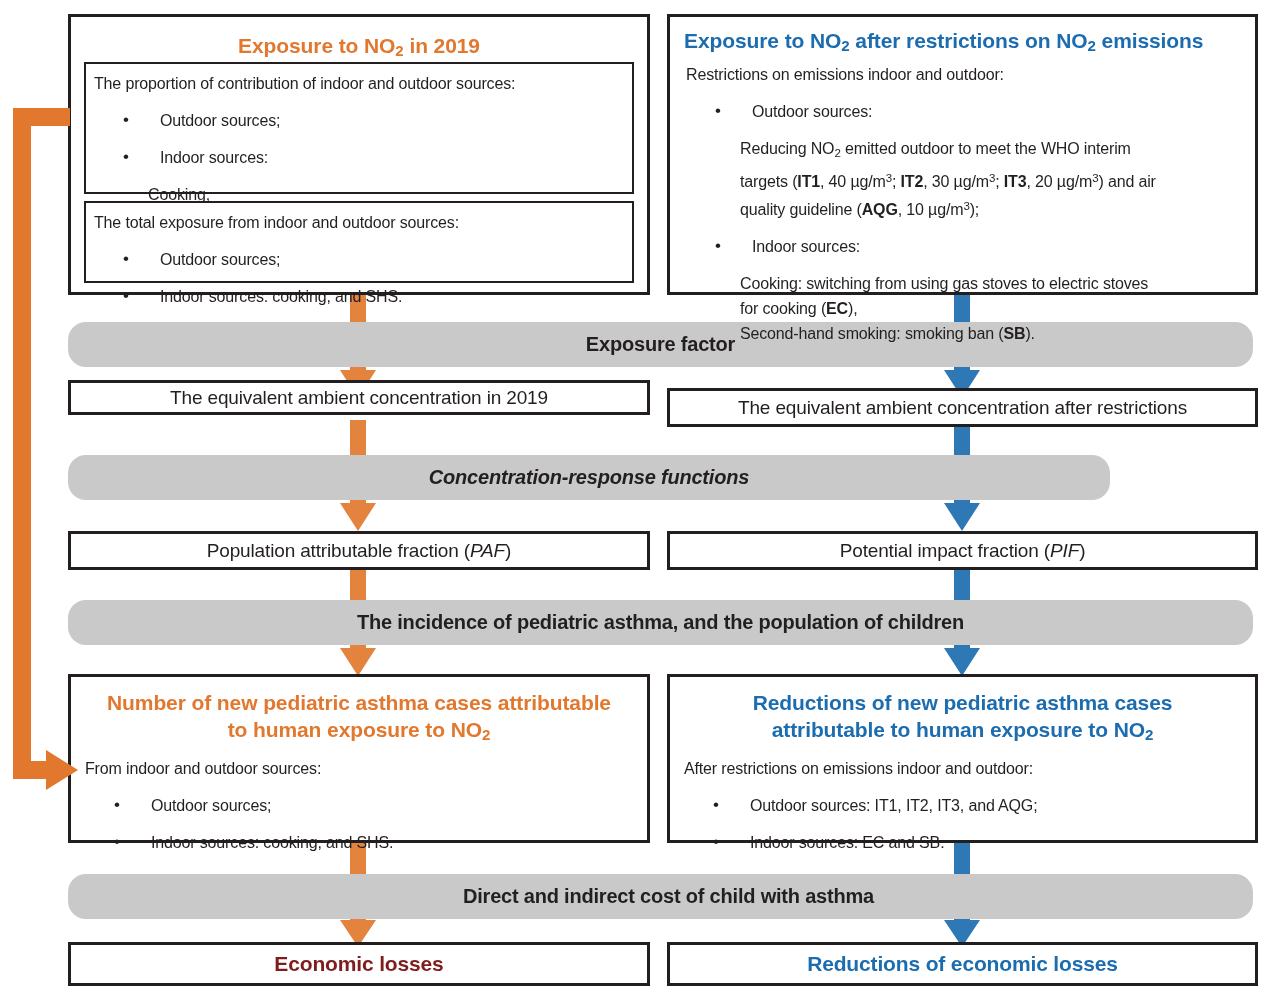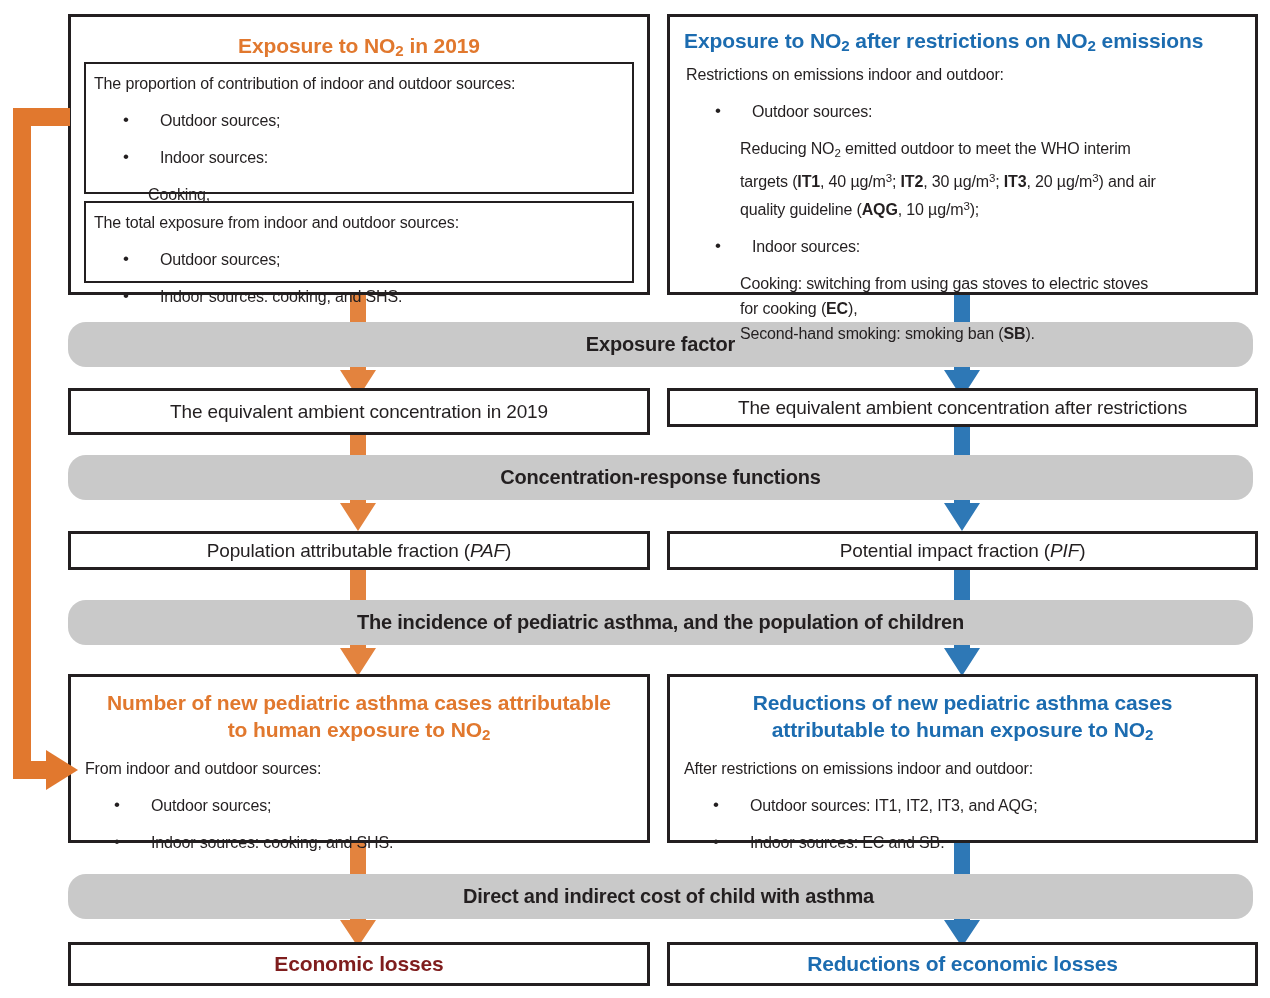--- a/index.html
+++ b/index.html
@@ -152,21 +152,21 @@
   <svg class="arrow-svg" style="left:942px;top:565px;" width="40" height="113" viewBox="0 0 40 113">
     <polygon points="12,0 28,0 28,83 38,83 20,111 2,83 12,83" fill="#1C6CB0" fill-opacity="0.92"></polygon>
   </svg>
   <svg class="arrow-svg" style="left:942px;top:842px;" width="40" height="107" viewBox="0 0 40 107">
     <polygon points="12,0 28,0 28,78 38,78 20,105 2,78 12,78" fill="#1C6CB0" fill-opacity="0.92"></polygon>
   </svg>
 
   <div class="band" style="left:68px;top:322px;width:1185px;height:45px;">
     <span class="band-label">Exposure factor</span>
   </div>
-  <div class="band" style="left:68px;top:455px;width:1185px;height:45px;">
+  <div class="band" style="left:68px;top:455px;width:1042px;height:45px;font-style:italic;">
     <span class="band-label">Concentration-response functions</span>
   </div>
   <div class="band" style="left:68px;top:600px;width:1185px;height:45px;">
     <span class="band-label">The incidence of pediatric asthma, and the population of children</span>
   </div>
   <div class="band" style="left:68px;top:874px;width:1185px;height:45px;padding-left:16px;">
     <span class="band-label">Direct and indirect cost of child with asthma</span>
   </div>
 
   <div class="box" style="left:68px;top:14px;width:582px;height:281px;">
@@ -213,21 +213,21 @@
       </div>
       <ul class="bullets">
         <li class="bulleted">Indoor sources:</li>
       </ul>
       <div class="sub-hang">Cooking: switching from using gas stoves to electric stoves</div>
       <div class="sub-hang">for cooking (<b>EC</b>),</div>
       <div class="sub-hang">Second-hand smoking: smoking ban (<b>SB</b>).</div>
     </div>
   </div>
 
-  <div class="box line-box" style="left:68px;top:388px;width:582px;height:47px;">
+  <div class="box line-box" style="left:68px;top:380px;width:582px;height:35px;">
     <span>The equivalent ambient concentration in 2019</span>
   </div>
   <div class="box line-box" style="left:667px;top:388px;width:591px;height:39px;">
     <span>The equivalent ambient concentration after restrictions</span>
   </div>
 
   <div class="box line-box" style="left:68px;top:531px;width:582px;height:39px;">
     <span><span>Population attributable fraction (</span><i>PAF</i>)</span>
   </div>
   <div class="box line-box" style="left:667px;top:531px;width:591px;height:39px;">

